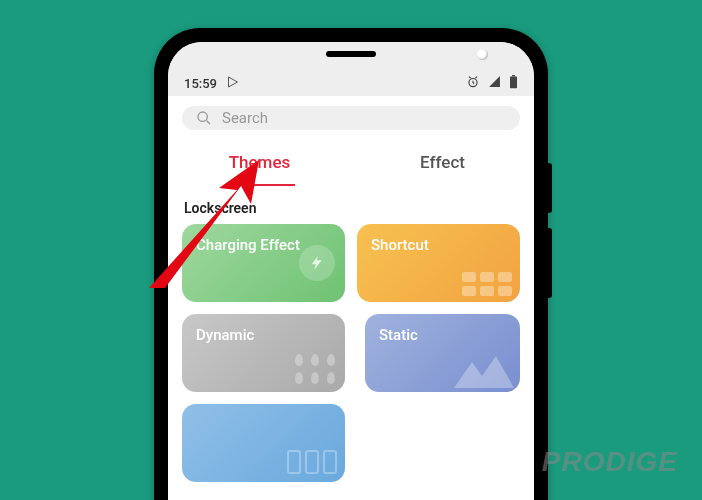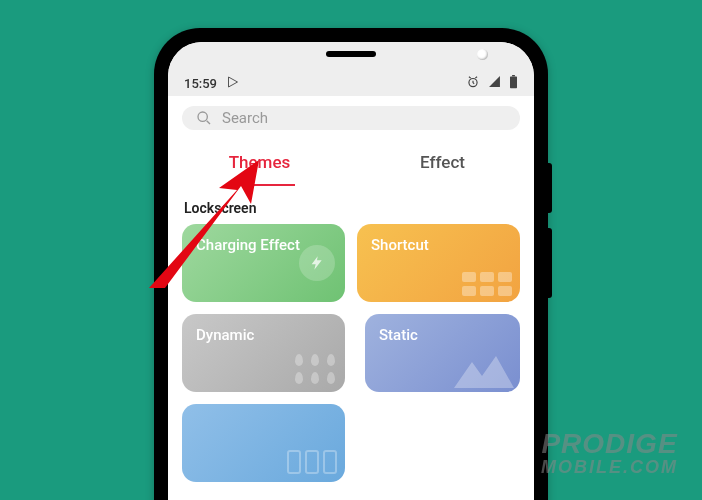--- a/index.html
+++ b/index.html
@@ -322,14 +322,13 @@
 
   </div>
 </div>
 
 <svg class="arrow-overlay" width="150" height="150" viewBox="0 0 150 150">
   <path d="M 30 140 L 118 42 L 100 40 L 140 12 L 132 56 L 122 38 L 46 140 Z" fill="#e30613"></path>
 </svg>
 
 <div class="watermark">
   <div class="l1">PRODIGE</div>
-  <div class="l2">MOBILE.COM</div>
 </div>
 
 </body></html>

